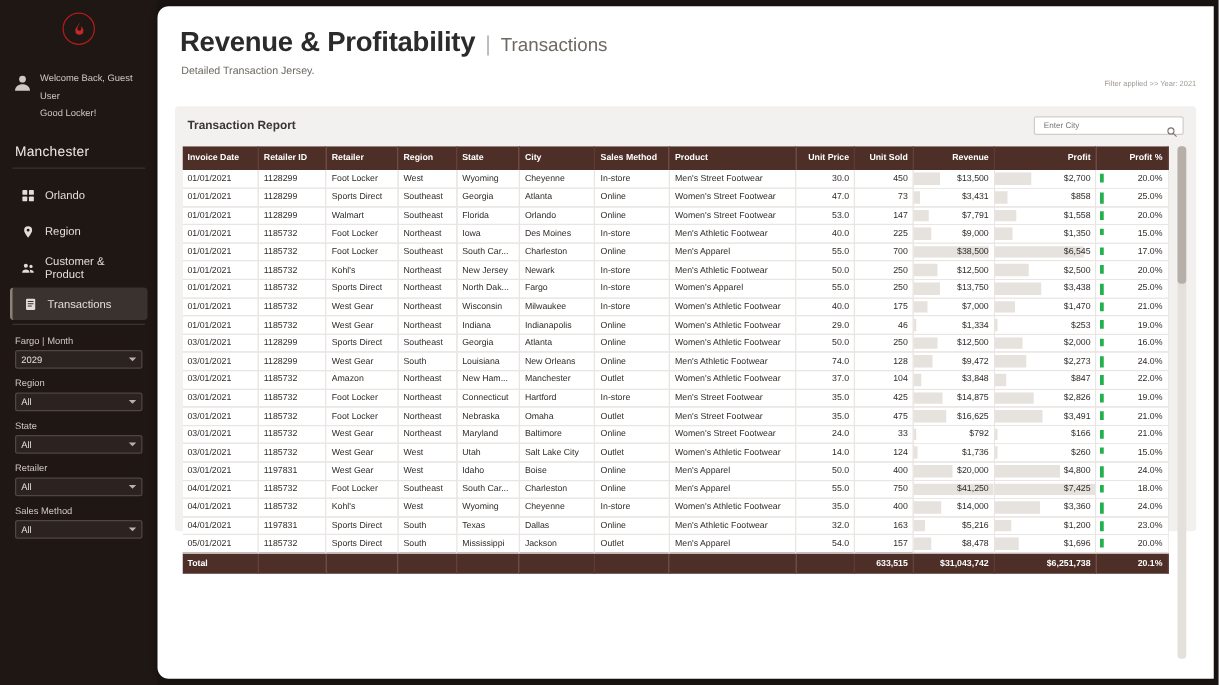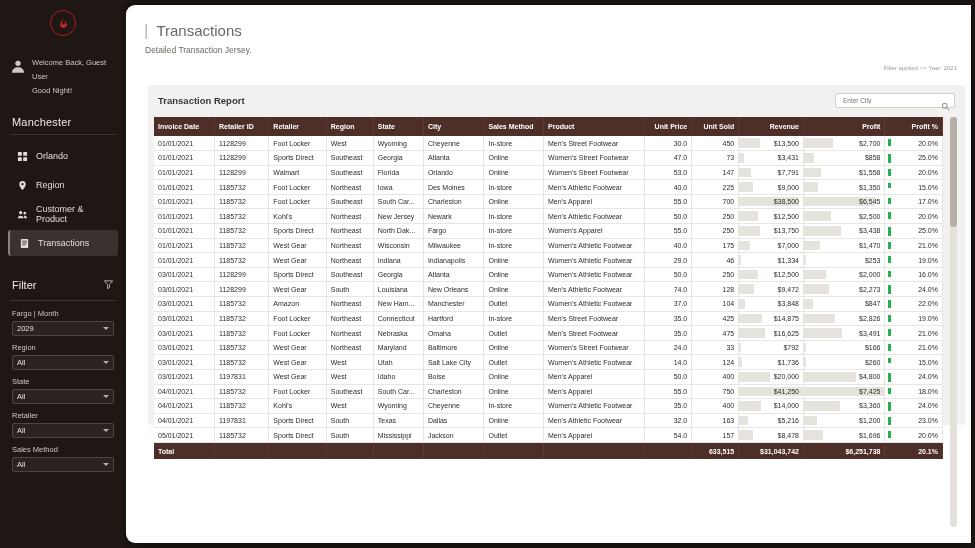--- a/index.html
+++ b/index.html
@@ -161,21 +161,20 @@
     color: #9b9views;
     color: #a09a94;
   }
 
   .report-card {
     position: absolute;
     left: 14px; top: 80px;
     width: 817px; height: 340px;
     background: #f3f1ef;
     border-radius: 3px;
-    margin-left: 8px;
   }
   .report-head {
     display: flex; align-items: center; justify-content: space-between;
     padding: 8px 10px 6px 10px;
   }
   .report-title {
     font-size: 9.5px;
     font-weight: bold;
     color: #3a3633;
   }
@@ -299,21 +298,21 @@
 
     <div class="welcome">
       <span class="avatar">
         <svg width="16" height="16" viewBox="0 0 24 24" aria-hidden="true">
           <circle cx="12" cy="8" r="4" fill="#cfc8c2"></circle>
           <path d="M3 22c0-5 4-8 9-8s9 3 9 8z" fill="#cfc8c2"></path>
         </svg>
       </span>
       <span class="welcome-text">
         <span>Welcome Back, Guest User</span><br>
-        <span>Good Night!</span>
+        <span>Good Locker!</span>
       </span>
     </div>
 
     <div class="section-label">Manchester</div>
     <div class="nav-divider"></div>
 
     <div class="nav-item">
       <span class="nav-icon">
         <svg width="11" height="11" viewBox="0 0 24 24" aria-hidden="true">
           <rect x="2" y="2" width="8.5" height="8.5" rx="1.5" fill="#e3ddd7"></rect>
@@ -351,28 +350,20 @@
         <svg width="11" height="11" viewBox="0 0 24 24" aria-hidden="true">
           <rect x="4" y="2" width="16" height="20" rx="2" fill="#e3ddd7"></rect>
           <rect x="7" y="6" width="10" height="1.8" fill="#3a322e"></rect>
           <rect x="7" y="10" width="10" height="1.8" fill="#3a322e"></rect>
           <rect x="7" y="14" width="7" height="1.8" fill="#3a322e"></rect>
         </svg>
       </span>
       <span>Transactions</span>
     </div>
 
-    <div class="filter-head">
-      <span class="ft">Filter</span>
-      <span>
-        <svg width="11" height="11" viewBox="0 0 24 24" aria-hidden="true">
-          <path d="M3 4h18l-7 8v7l-4 2v-9z" fill="none" stroke="#cfc8c2" stroke-width="1.8"></path>
-        </svg>
-      </span>
-    </div>
     <div class="filter-divider"></div>
 
     <div class="filter-group">
       <div class="filter-label">Fargo | Month</div>
       <div class="filter-select">
         <span>2029</span>
         <span class="caret"></span>
       </div>
     </div>
 
@@ -405,20 +396,21 @@
       <div class="filter-select">
         <span>All</span>
         <span class="caret"></span>
       </div>
     </div>
   </div>
 
   <div id="main">
 
     <div class="title-row">
+      <span class="title-main">Revenue &amp; Profitability</span>
       <span class="title-sep">|</span>
       <span class="title-sub">Transactions</span>
     </div>
     <div class="subtitle">Detailed Transaction Jersey.</div>
     <div class="filter-applied">Filter applied &gt;&gt;  Year: 2021</div>
 
     <div class="report-card">
 
       <div class="report-head">
         <span class="report-title">Transaction Report</span>

